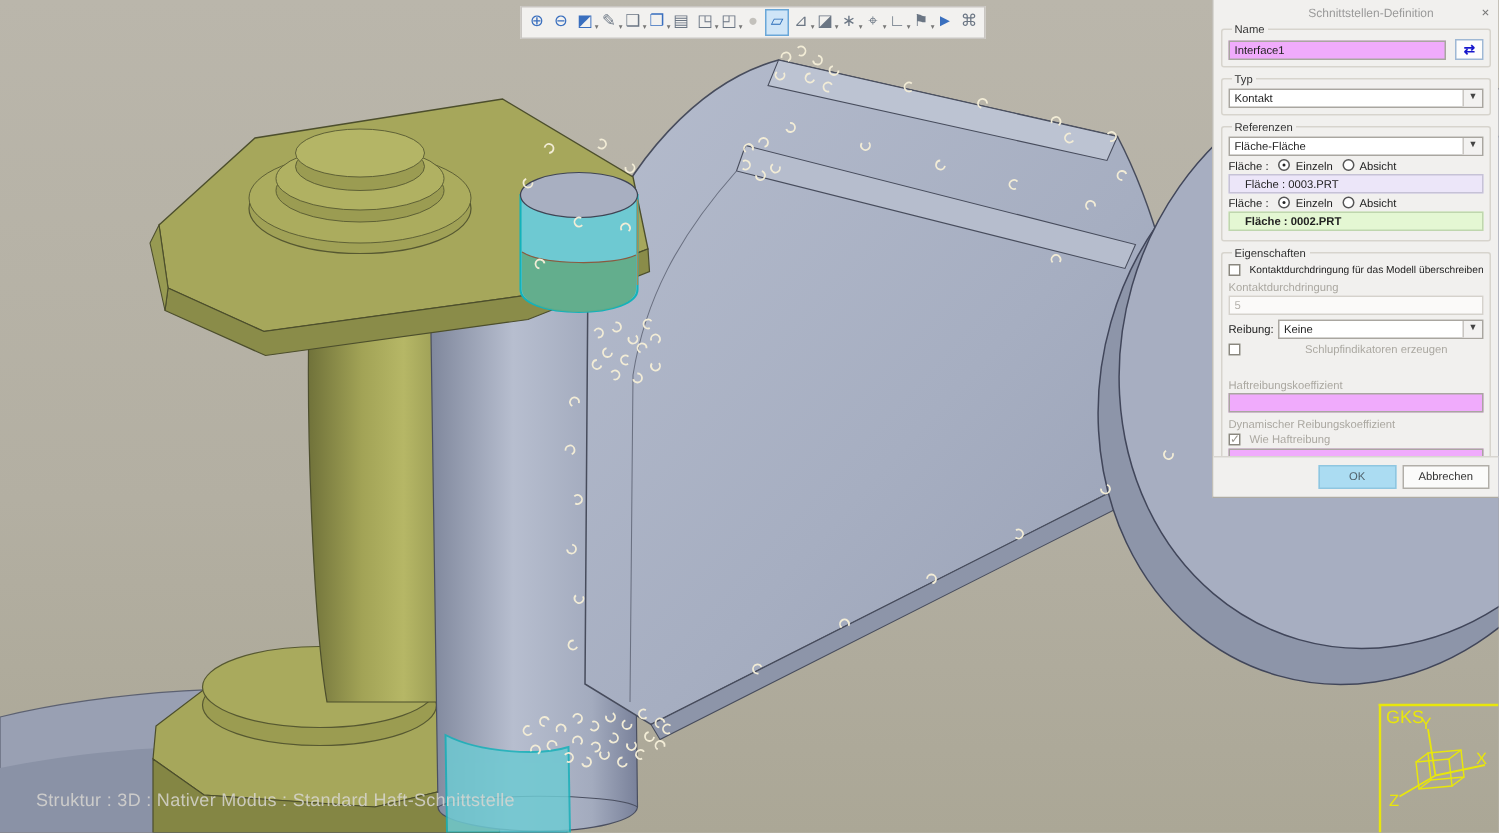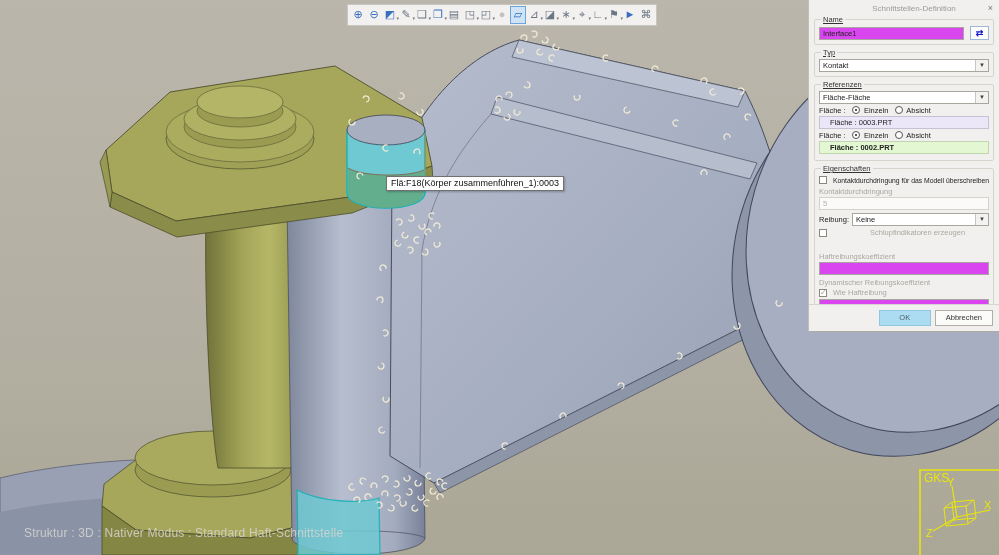--- a/index.html
+++ b/index.html
@@ -33,23 +33,23 @@
   .statusbar{position:absolute; left:24px; top:526px; z-index:22; font-size:12px;
     color:#d8d6d1; opacity:.85; letter-spacing:.2px;}
 
   
   .panel{position:absolute; left:808px; top:0; width:191px; height:332px; z-index:40;
     background:#f1f0ee; border-left:1px solid #c2bfb8; border-bottom:1px solid #aeaba3;
     font-size:7.5px; color:#222;}
   .panel-title{position:relative; height:15px; text-align:center; color:#9a9a9a; font-size:8px; padding-top:4px;padding-left:20px;}
   .panel-close{position:absolute; right:6px; top:3px; font-size:9px; color:#777; cursor:pointer;}
   fieldset.grp{border:1px solid #d7d4cd; border-radius:2px; margin:0 5px 3px; padding:2px 4px 4px;}
-  fieldset.grp legend{font-size:7.5px; color:#333; padding:0 2px; margin-left:2px;text-decoration:underline;}
+  fieldset.grp legend{font-size:7.5px; color:#333; padding:0 2px; margin-left:2px;}
   .row{display:flex; align-items:center; gap:3px;}
-  .txt{height:13px; width:100%; border:1px solid #a9a6a0; background:#d946ef; font-size:7.5px;
+  .txt{height:13px; width:100%; border:1px solid #a9a6a0; background:#f0abfc; font-size:7.5px;
     font-family:"Liberation Sans",sans-serif; padding:0 3px; color:#222;}
   .txt:disabled,.txt.off{background:#fbfaf9; border-color:#d5d2cc; color:#b5b2ad;}
   .mini-btn{width:22px; height:14px; margin-left:3px; background:#fdfdfd; border:1px solid #9fb8d4;
     color:#1717cc; font-size:9px; line-height:12px; text-align:center; font-weight:bold; cursor:pointer;}
   .combo{position:relative; height:13px; border:1px solid #a9a6a0; background:#fff; width:100%;
     line-height:11px; padding:0 16px 0 3px; cursor:pointer;}
   .combo .arrow{position:absolute; right:0; top:0; width:13px; height:11px; background:#f3f2f1;
     border-left:1px solid #c9c6c2; text-align:center; font-size:6px; line-height:11px; color:#444;}
   .radio-row{margin:2px 0 1px; font-size:7.5px;}
   .radio{display:inline-block; width:8px; height:8px; border:1px solid #555; border-radius:50%;
@@ -266,21 +266,20 @@
       <span class="tb-icon gray has-caret">⊿</span>
       <span class="tb-icon gray has-caret">◪</span>
       <span class="tb-icon gray has-caret">∗</span>
       <span class="tb-icon gray has-caret">⌖</span>
       <span class="tb-icon gray has-caret">∟</span>
       <span class="tb-icon gray has-caret">⚑</span>
       <span class="tb-icon blue">►</span>
       <span class="tb-icon gray">⌘</span>
     </div>
 
-  <div class="tooltip">Flä:F18(Körper zusammenführen_1):0003</div>
 
   <div class="statusbar">Struktur : 3D : Nativer Modus : Standard Haft-Schnittstelle</div>
 
   <div class="panel">
     <div class="panel-title">Schnittstellen-Definition</div>
     <span class="panel-close">×</span>
 
     <fieldset class="grp">
       <legend>Name</legend>
       <div class="row">

